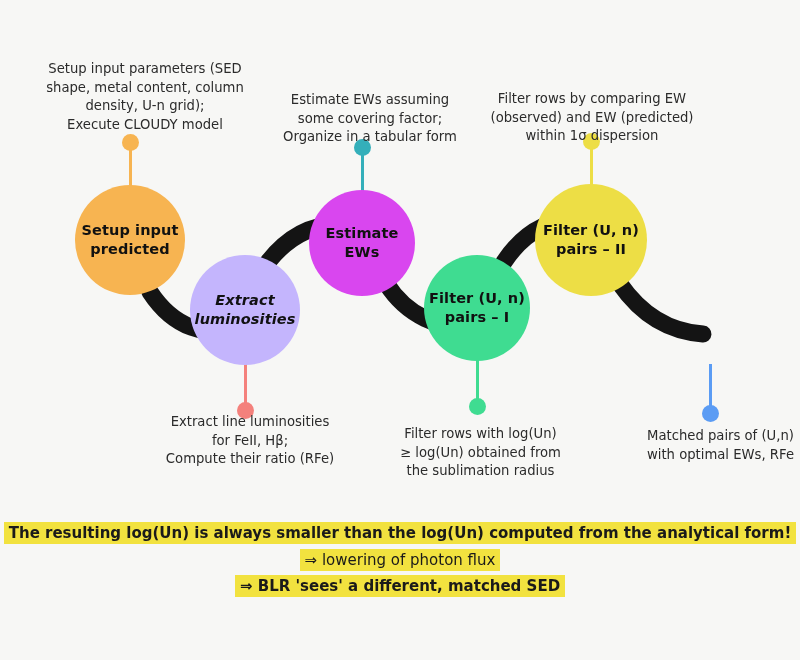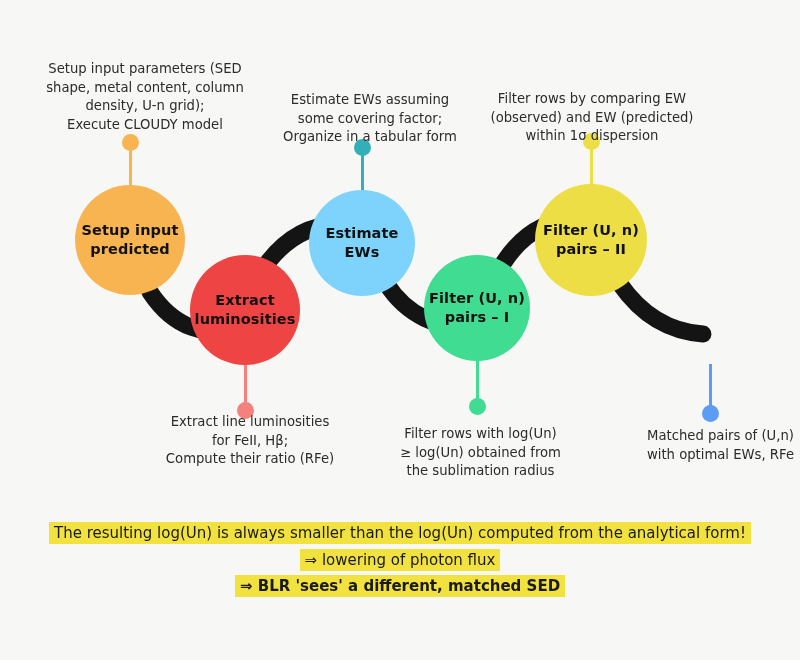--- a/index.html
+++ b/index.html
@@ -120,29 +120,29 @@
         <div class="dot" style="top:0px;background:#f7b451;"></div>
       </div>
       <div class="node" style="left: 75px; top: 185px; width: 110px; height: 110px; background: rgb(247, 180, 81);">
         <span>Setup input
 predicted</span>
       </div>
       <div class="pin" style="left: 233px; top: 361px; width: 24px; height: 62px;">
         <div class="stem" style="top:0px;height:46px;background:#f4817c;"></div>
         <div class="dot" style="top:41px;background:#f4817c;"></div>
       </div>
-      <div class="node" style="left: 190px; top: 255px; width: 110px; height: 110px; background: #ef4444;">
+      <div class="node" style="left: 190px; top: 255px; width: 110px; height: 110px; background: #c4b5fd; font-style: italic;">
         <span>Extract
 luminosities</span>
       </div>
       <div class="pin" style="left: 350px; top: 139px; width: 24px; height: 62px;">
         <div class="stem" style="top:9px;height:48px;background:#34afba;"></div>
         <div class="dot" style="top:0px;background:#34afba;"></div>
       </div>
-      <div class="node" style="left: 309px; top: 190px; width: 106px; height: 106px; background: #7dd3fc;">
+      <div class="node" style="left: 309px; top: 190px; width: 106px; height: 106px; background: #d946ef;">
         <span>Estimate
 EWs</span>
       </div>
       <div class="pin" style="left: 465px; top: 357px; width: 24px; height: 62px;">
         <div class="stem" style="top:0px;height:46px;background:#3fdc91;"></div>
         <div class="dot" style="top:41px;background:#3fdc91;"></div>
       </div>
       <div class="node" style="left: 424px; top: 255px; width: 106px; height: 106px; background: rgb(63, 220, 145);">
         <span>Filter (U, n)
 pairs – I</span>
@@ -176,18 +176,18 @@
 ≥ log(Un) obtained from
 the sublimation radius</div>
       <div class="caption" style="left: 487px; top: 90px; width: 210px;">Filter rows by comparing EW
 (observed) and EW (predicted)
 within 1σ dispersion</div>
       <div class="caption" style="left: 638px; top: 427px; width: 165px;">Matched pairs of (U,n)
 with optimal EWs, RFe</div>
     </div>
 
   <div class="conclusion" id="conclusion-block" style="top:522px;">
-      <div class="line"><span class="hl" style="background: rgb(242, 226, 63);">The resulting log(Un) is always smaller than the log(Un) computed from the analytical form!</span></div>
+      <div class="line"><span class="hl" style="background: rgb(242, 226, 63); font-weight: bold;">The resulting log(Un) is always smaller than the log(Un) computed from the analytical form!</span></div>
       <div class="line"><span class="hl" style="background: rgb(242, 226, 63); text-align: right;">⇒ lowering of photon flux</span></div>
       <div class="line bold"><span class="hl" style="background: rgb(242, 226, 63);">⇒ BLR 'sees' a different, matched SED</span></div>
     </div>
 
 </div>
 
 </body></html>

